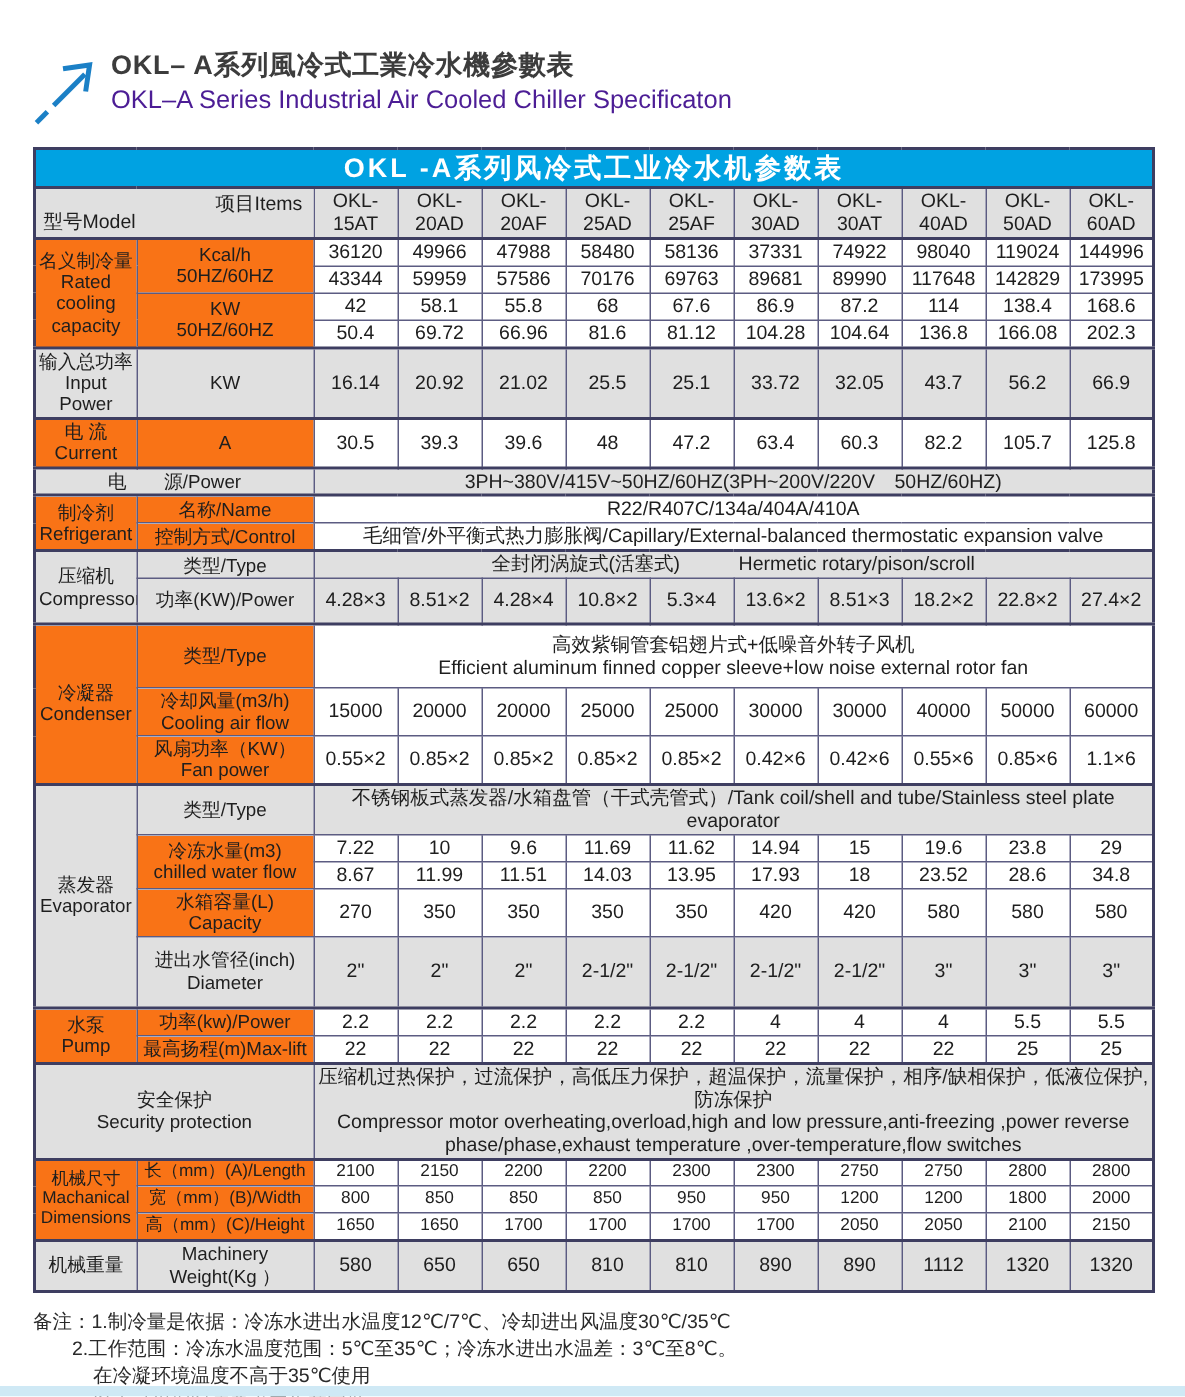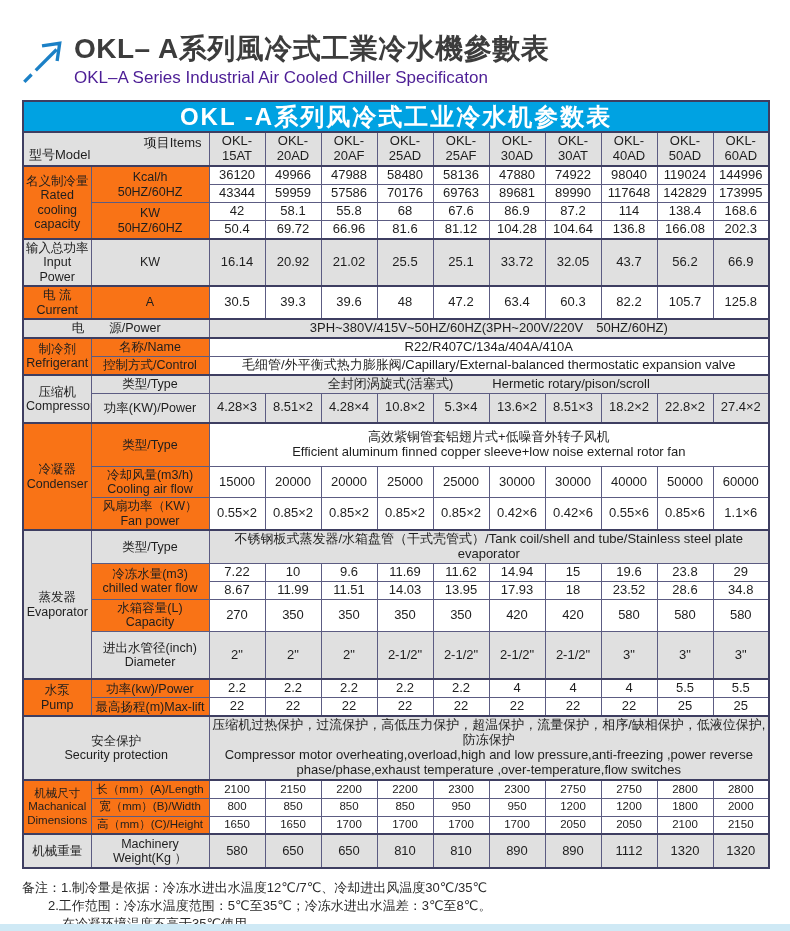--- a/index.html
+++ b/index.html
@@ -8,38 +8,38 @@
     background:#ffffff;
     position:relative;
     font-family:"Liberation Sans","DejaVu Sans",sans-serif;
     color:#1e1e1e;
     overflow:hidden;
   }
   
   .page-header { display:flex; align-items:flex-start; padding:34px 0 0 16px; }
   .logo { width:52px; height:50px; flex:0 0 auto; margin-top:2px; }
   .titles { margin-left:6px; }
-  .title-zh { font-size:28px; font-weight:bold; color:#3c3c3c; margin:0; letter-spacing:0.5px; line-height:1.1; }
+  .title-zh { font-size:18px; font-weight:bold; color:#3c3c3c; margin:0; letter-spacing:0.5px; line-height:1.1; }
   .title-en { font-size:17px; color:#4c1d95; margin-top:3px; }
 
   
   table.spec { border-collapse:collapse; table-layout:fixed; width:746px; margin:12px 0 0 22px; border:2px solid #3e3e61; }
   td {
     border:1px solid #5c5c82;
     text-align:center; vertical-align:middle;
     white-space:pre-line;
     font-size:13px; line-height:1.15;
     padding:1px 2px; overflow:hidden;
     color:#1e1e1e;
   }
   tr.sec td { border-top:2px solid #3e3e61; }
   tr.gray td { background:#e0e0e0; }
   td.ttl {
     background:#00a2e2; color:#ffffff;
-    font-size:24px; font-weight:bold; letter-spacing:2px;
+    font-size:18px; font-weight:bold; letter-spacing:2px;
     border-color:#00a2e2;
   }
   td.lab { background:#f97316; font-size:12.5px; }
   td.mdl { font-size:13px; }
   td.span-val { font-size:13px; }
   tr.small td { font-size:11.5px; }
   td.corner {
     position:relative;
     background:#e0e0e0 linear-gradient(to bottom right,
       transparent calc(50% - 0.8px), #6b6b6b calc(50% - 0.8px),
@@ -117,21 +117,21 @@
 Rated
 cooling
 capacity</td>
         <td rowspan="2" class="lab">Kcal/h
 50HZ/60HZ</td>
         <td>36120</td>
         <td>49966</td>
         <td>47988</td>
         <td>58480</td>
         <td>58136</td>
-        <td>47880</td>
+        <td>37331</td>
         <td>74922</td>
         <td>98040</td>
         <td>119024</td>
         <td>144996</td>
       </tr>
       <tr style="height: 17px;">
         <td>43344</td>
         <td>59959</td>
         <td>57586</td>
         <td>70176</td>

